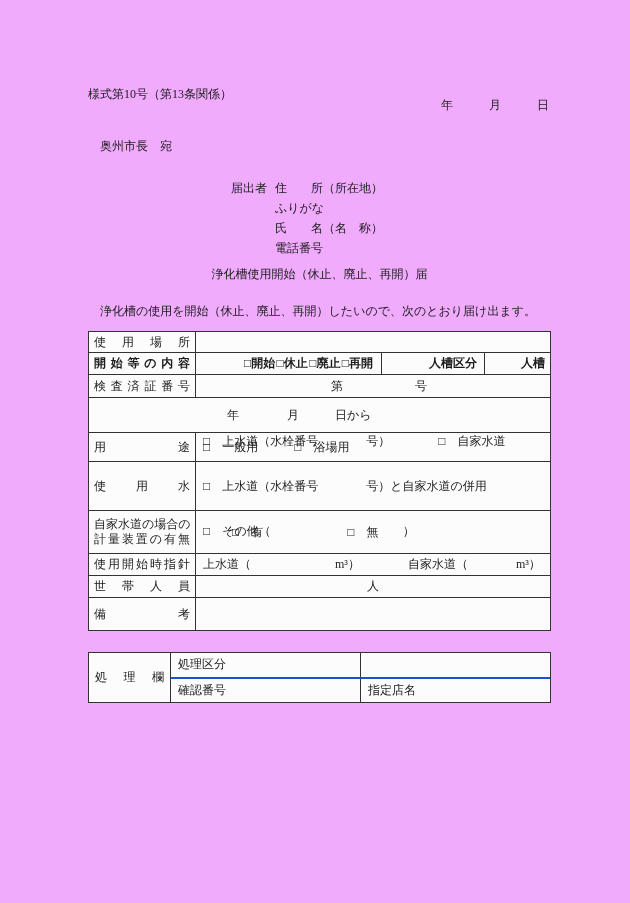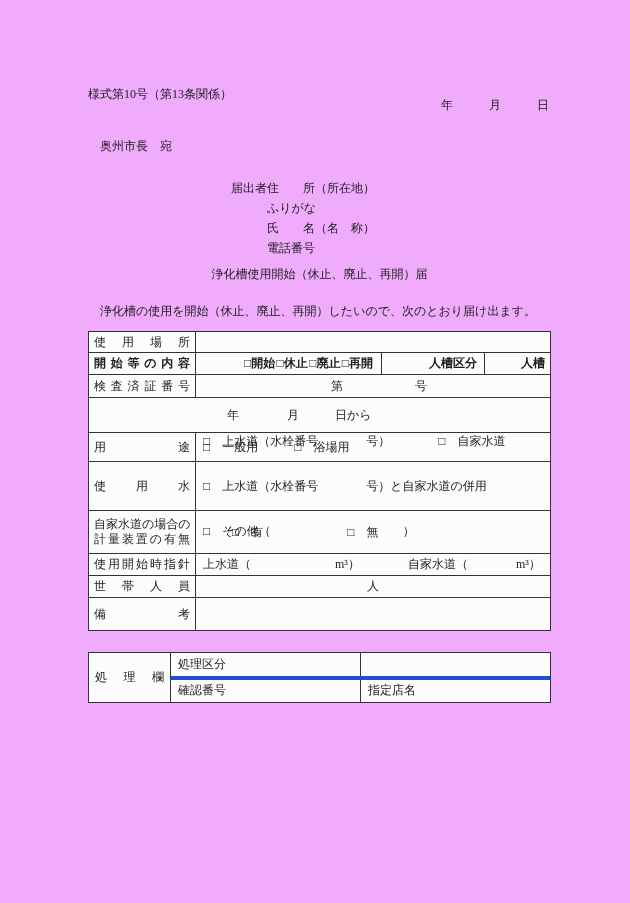--- a/index.html
+++ b/index.html
@@ -7,21 +7,21 @@
   .page {
     position:relative; width:630px; height:903px; background:#f0abfc;
     font-family:"Liberation Serif","DejaVu Serif",serif;
     font-size:12px; color:#1b1b1b; overflow:hidden;
   }
   .abs { position:absolute; }
   .right { text-align:right; }
   .center { text-align:center; }
 
   
-  .applicant { display:flex; gap:0; line-height:20px; }
+  .applicant { display:flex; gap:8px; line-height:20px; }
   .applicant-fields div { white-space:pre; }
 
   
   .tbl { position:absolute; left:88px; width:463px; border:1px solid #333; background:#fcfcfc; }
   .tr { display:flex; border-bottom:1px solid #333; }
   .tr:last-child { border-bottom:none; }
   .td { display:flex; align-items:center; min-width:0; }
   .bR { border-right:1px solid #333;margin-left:40px; }
   .lbl { flex:0 0 107px; padding:0 5px; border-right:1px solid #333; }
   .lbl > div { width:100%; text-align:justify; text-align-last:justify; white-space:nowrap; }
@@ -39,21 +39,21 @@
   .datepad { padding-left:138px; }
   .lines { line-height:17px; white-space:pre; }
   .lines3 { line-height:15px; white-space:pre; }
   .meterpad { padding-left:36px; }
 
   
   .proc { display:flex; height:49px; }
   .proc-label { flex:0 0 82px; border-right:1px solid #333; display:flex; align-items:center; padding:0 6px; }
   .proc-label > div { width:100%; text-align:justify; text-align-last:justify; }
   .proc-right { flex:1; display:flex; flex-direction:column; }
-  .proc-row { flex:1; display:flex; border-bottom:4px solid #1d4ed8; }
+  .proc-row { flex:1; display:flex; border-bottom:2px solid #1d4ed8; }
   .proc-row:last-child { border-bottom:none; }
   .proc-c1 { flex:0 0 190px; border-right:1px solid #333; }
 </style>
 </head>
 <body>
 
 <div class="page">
 
   <div class="abs" style="left:88px; top:86px;">様式第10号（第13条関係）</div>
 

